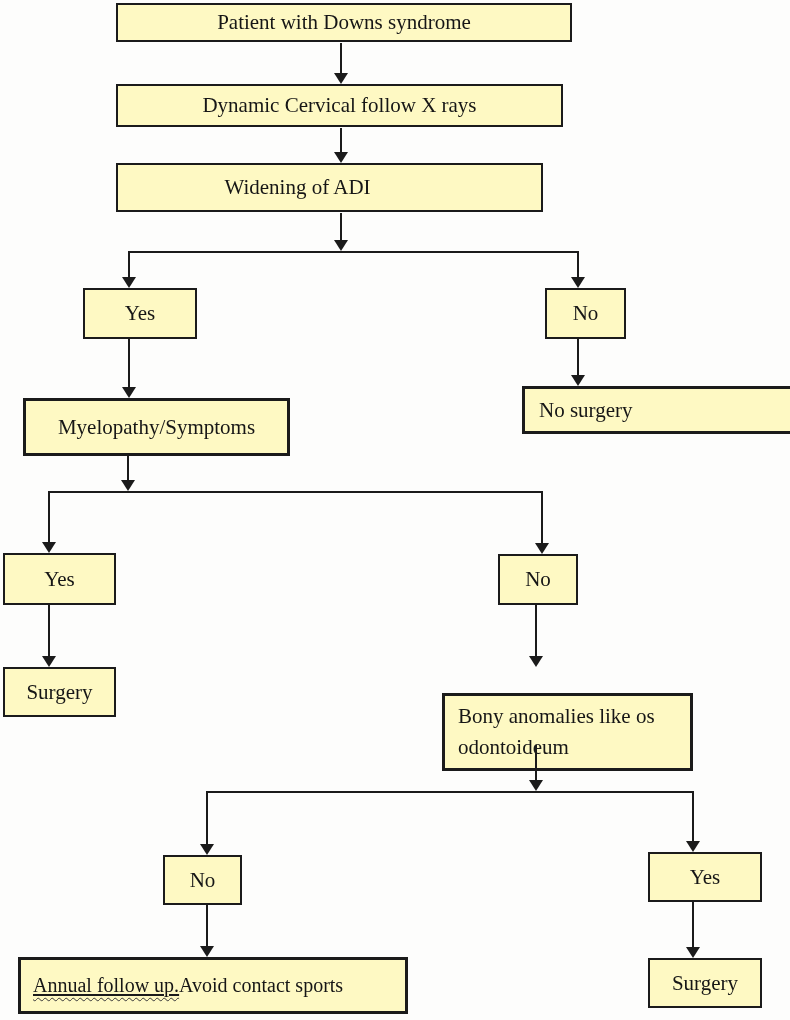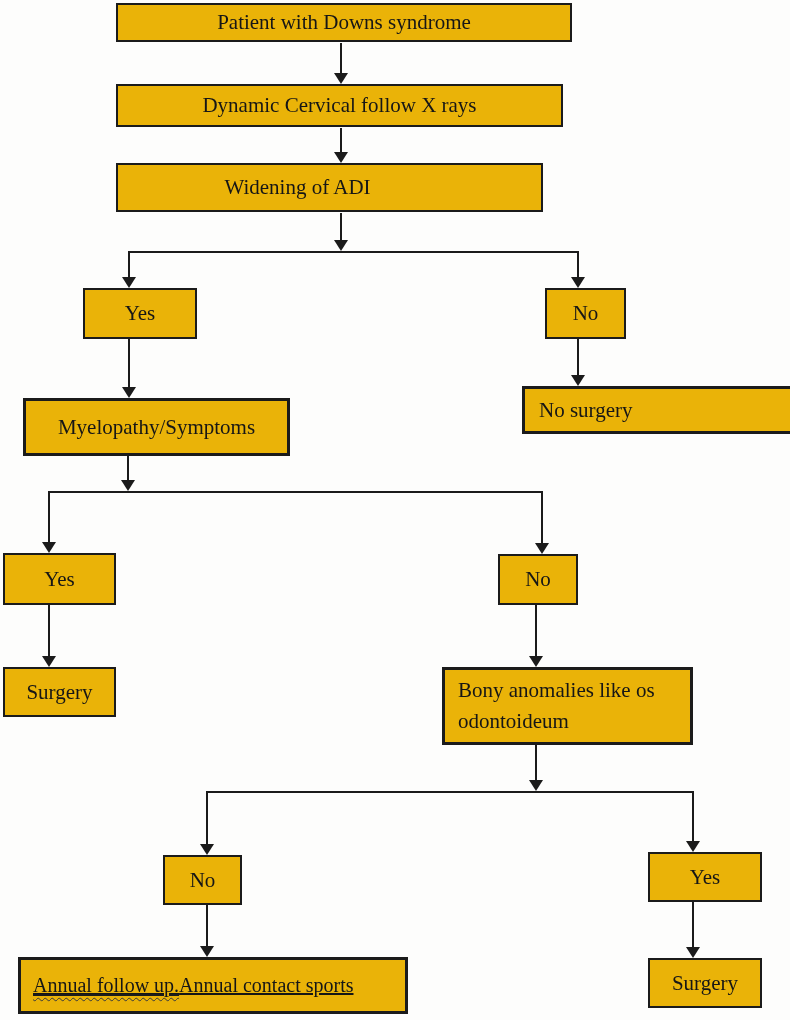--- a/index.html
+++ b/index.html
@@ -9,31 +9,31 @@
     height: 1020px;
     background: #fdfdfc;
     font-family: "Liberation Serif", "DejaVu Serif", serif;
     color: #161616;
     overflow: hidden;
   }
   .node {
     position: absolute;
     box-sizing: border-box;
     border: 2px solid #1b1b1b;
-    background: #eab308;
+    background: #fef9c3;
     display: flex;
     align-items: center;
     justify-content: center;
     font-size: 21px;
     line-height: 1.25;
     white-space: nowrap;
   }
   .node.thick { border-width: 3px; }
   .node.left { justify-content: flex-start; }
-  .node.wrap { white-space: normal; line-height: 1.5; }
+  .node.wrap { white-space: normal; line-height: 1.5; margin-top: 26px; }
   .varrow {
     position: absolute;
     width: 2px;
     background: #1b1b1b;
   }
   .varrow::after {
     content: "";
     position: absolute;
     left: -6px;
     bottom: -11px;
@@ -136,21 +136,21 @@
   <div class="node" style="left:163px; top:855px; width:79px; height:50px;">
     <span>No</span>
   </div>
   <div class="node" style="left:648px; top:852px; width:114px; height:50px;">
     <span>Yes</span>
   </div>
 
   <div class="varrow" style="left:206px; top:905px; height:41px;"></div>
   <div class="varrow" style="left:692px; top:902px; height:45px;"></div>
 
-  <div class="node thick left" style="left:18px; top:957px; width:390px; height:57px; padding-left:12px; font-size:20px;text-decoration:underline;">
+  <div class="node thick left" style="left:18px; top:957px; width:390px; height:57px; padding-left:12px; font-size:20px;">
     <span class="u-wavy"><span class="u-solid">Annual follow up.</span></span>
-      <span> Annual contact sports</span>
+      <span> Avoid contact sports</span>
   </div>
   <div class="node" style="left:648px; top:958px; width:114px; height:50px;">
     <span>Surgery</span>
   </div>
 
 </div>
 
 </body></html>

